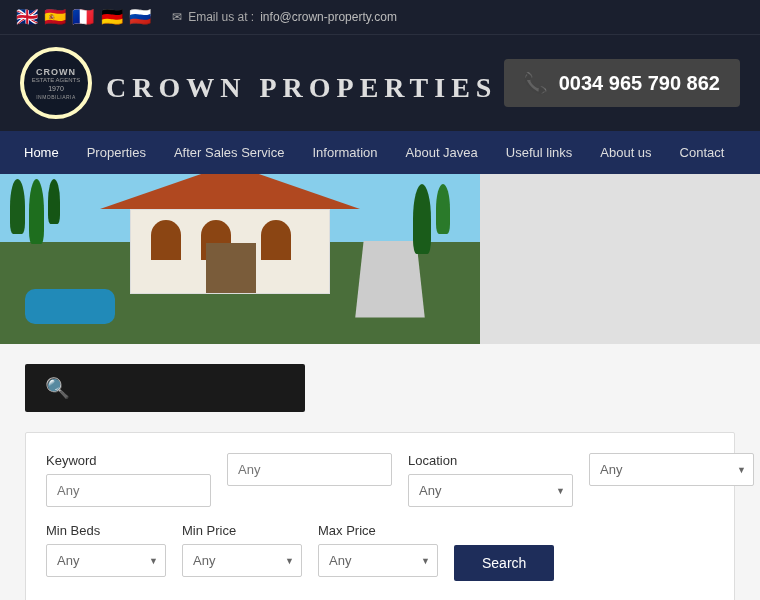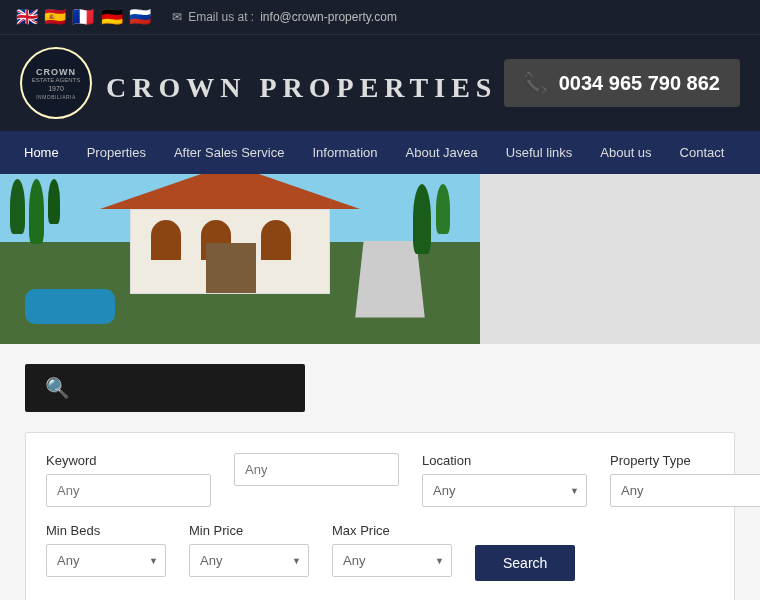--- a/index.html
+++ b/index.html
@@ -22,21 +22,21 @@
       background: #1a1f2e;
       padding: 12px 20px;
       display: flex;
       align-items: center;
       justify-content: space-between;
       border-top: 1px solid #2a2f3e;
     }
     .logo-area { display: flex; align-items: center; gap: 14px; }
     .logo-circle {
       width: 72px; height: 72px;
-      border: 2px solid #fef9c3;
+      border: 4px solid #fef9c3;
       border-radius: 50%;
       display: flex; flex-direction: column; align-items: center; justify-content: center;
       color: #ccc; font-size: 8px; text-align: center;
       background: #111827;
       padding: 4px;
     }
     .logo-circle .crown-text { font-size: 9px; font-weight: bold; letter-spacing: 1px; color: #bbb; }
     .logo-circle .estate-text { font-size: 6px; color: #999; }
     .logo-circle .year-text { font-size: 7px; color: #aaa; margin: 2px 0; }
     .logo-circle .inmob-text { font-size: 5px; color: #999; letter-spacing: 0.5px; }
@@ -110,21 +110,21 @@
     }
 
     .search-form {
       background: white;
       border: 1px solid #ddd;
       padding: 20px;
       border-radius: 2px;
     }
     .form-row {
       display: flex;
-      gap: 23px;
+      gap: 16px;
       margin-bottom: 16px;
       align-items: flex-start;
     }
     .form-group { display: flex; flex-direction: column; gap: 6px; }
     .form-group label { font-size: 13px; color: #333; font-weight: normal; }
     .form-group input[type="text"], .form-group select {
       border: 1px solid #ccc;
       padding: 8px 10px;
       font-size: 13px;
       color: #666;
@@ -264,21 +264,20 @@
             <option>Any</option>
             <option>Javea</option>
             <option>Denia</option>
             <option>Moraira</option>
             <option>Calpe</option>
             <option>Altea</option>
           </select>
         </div>
       </div>
       <div class="form-group prop-type">
-        <label>Property Type</label>
         <div class="select-wrapper">
           <select>
             <option>Any</option>
             <option>Villa</option>
             <option>Apartment</option>
             <option>House</option>
             <option>Land</option>
             <option>Commercial</option>
           </select>
         </div>

